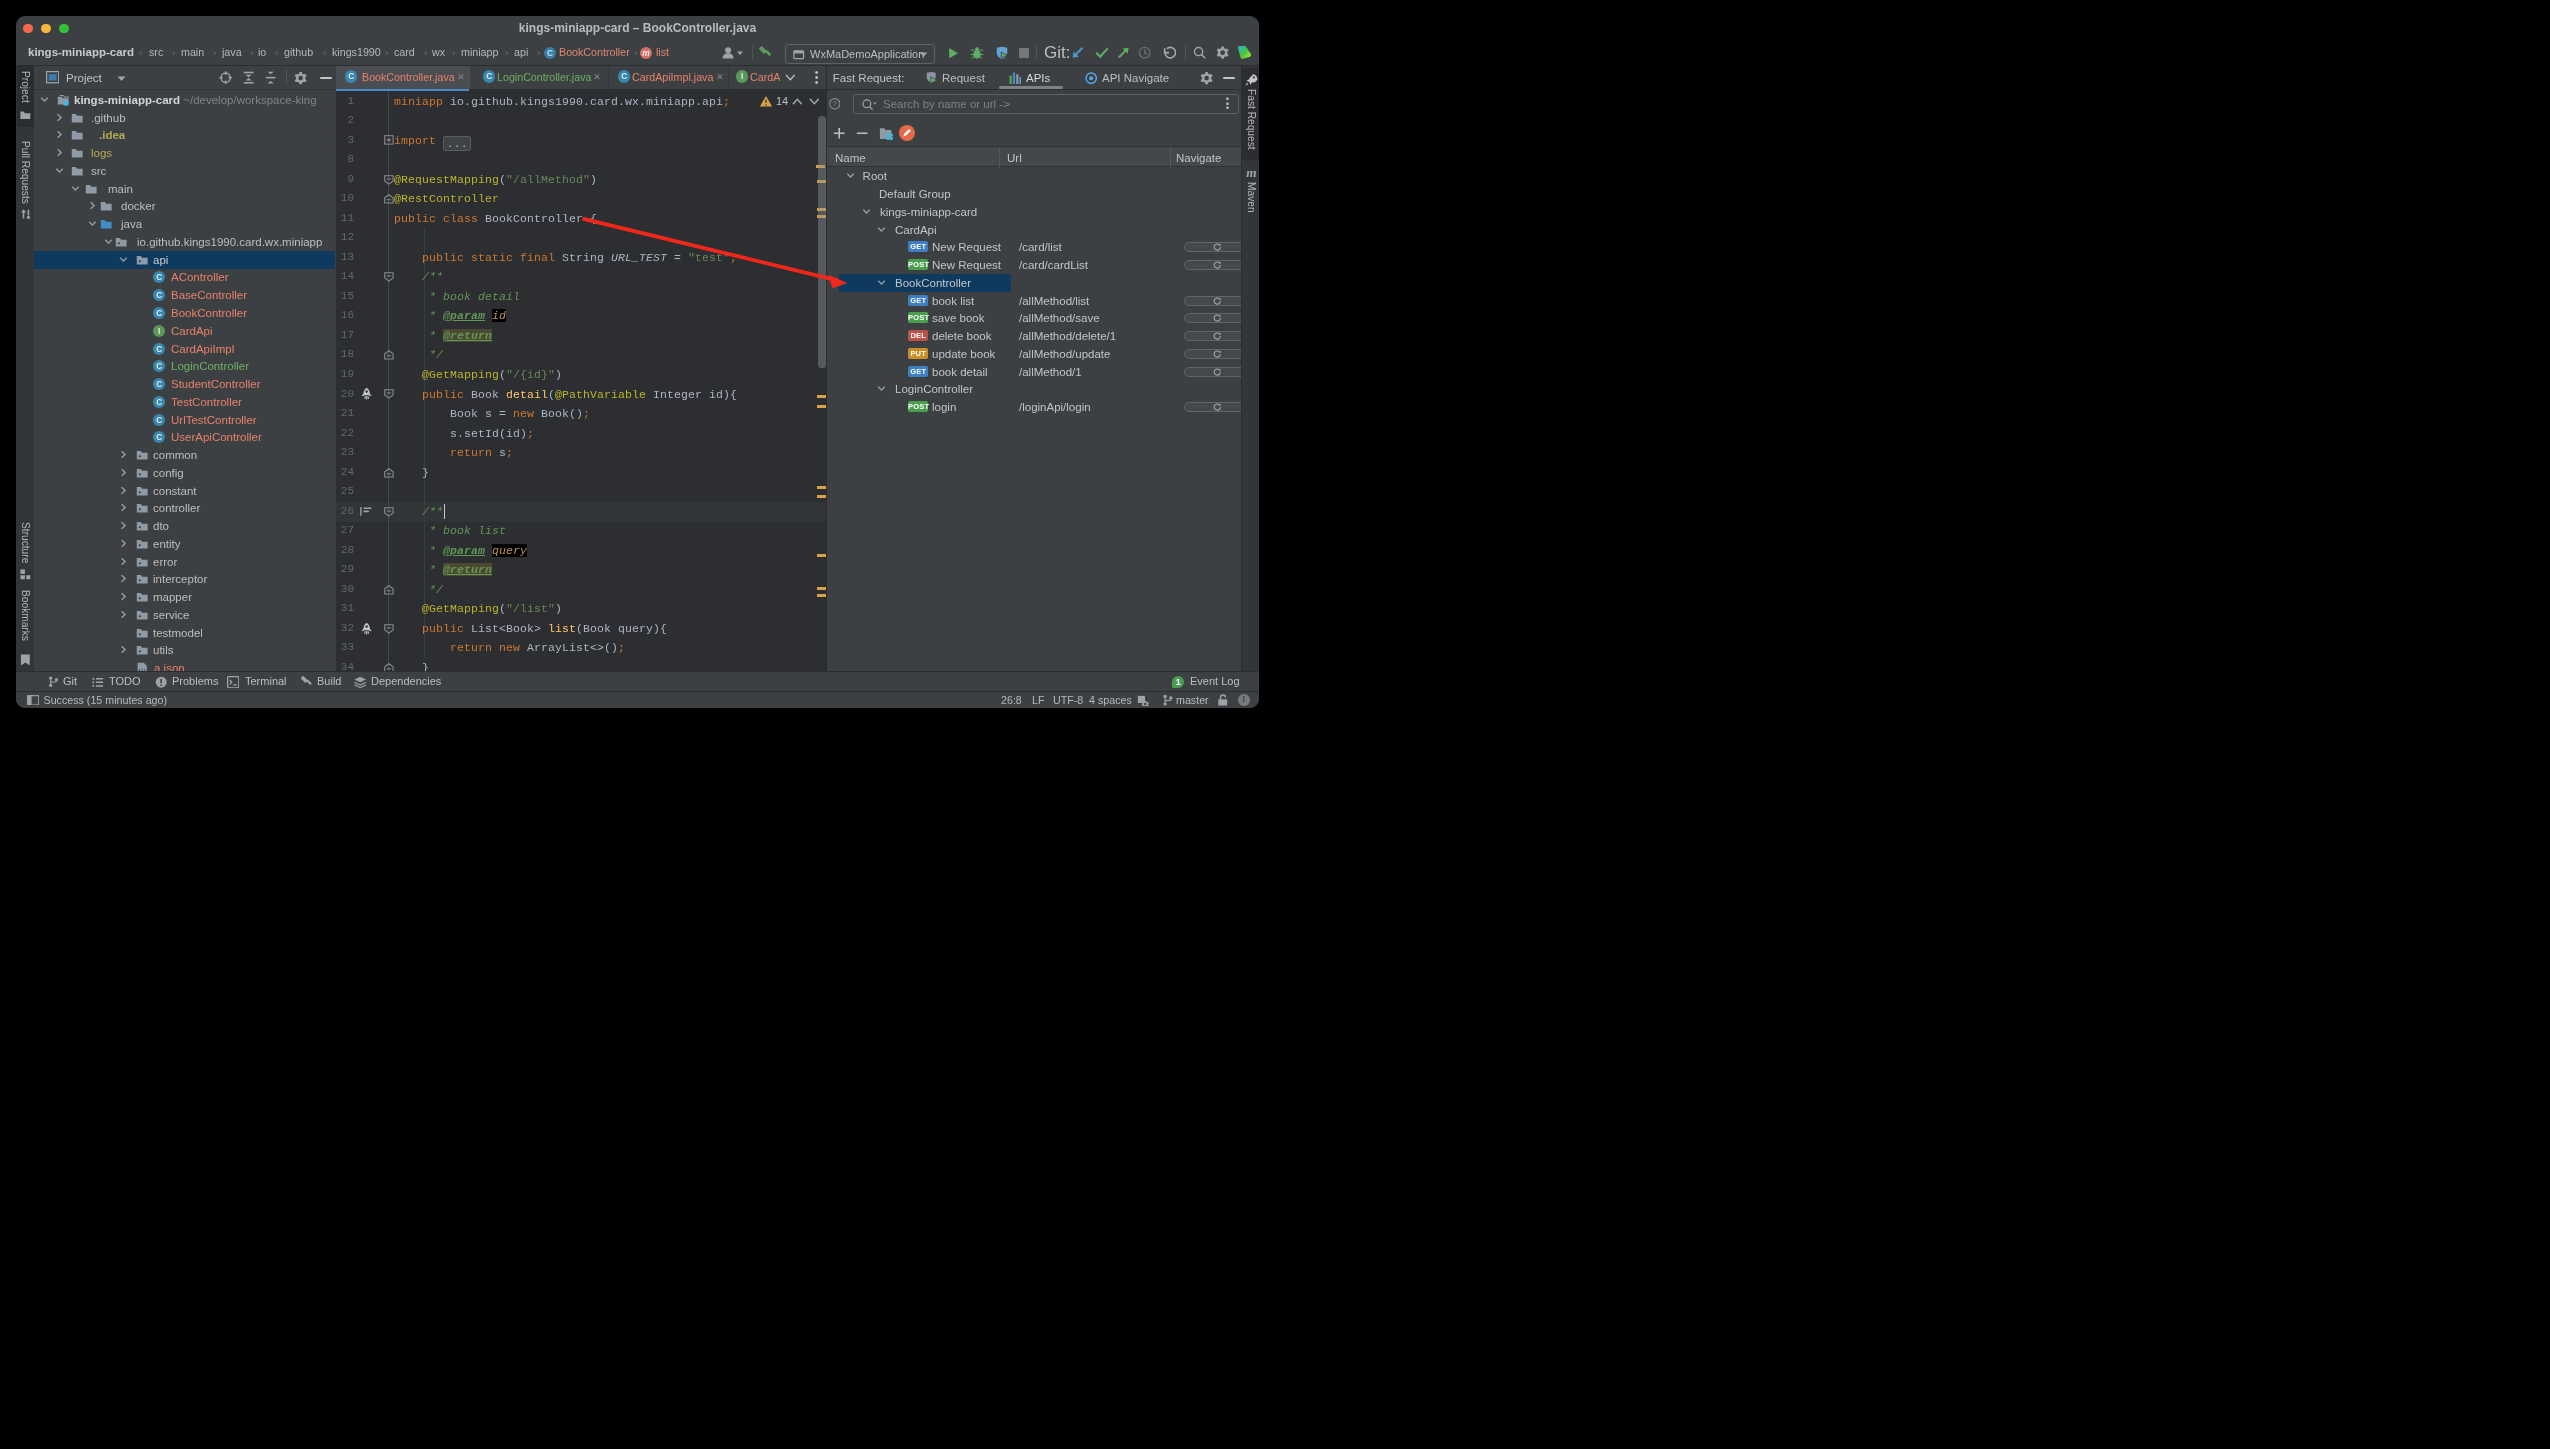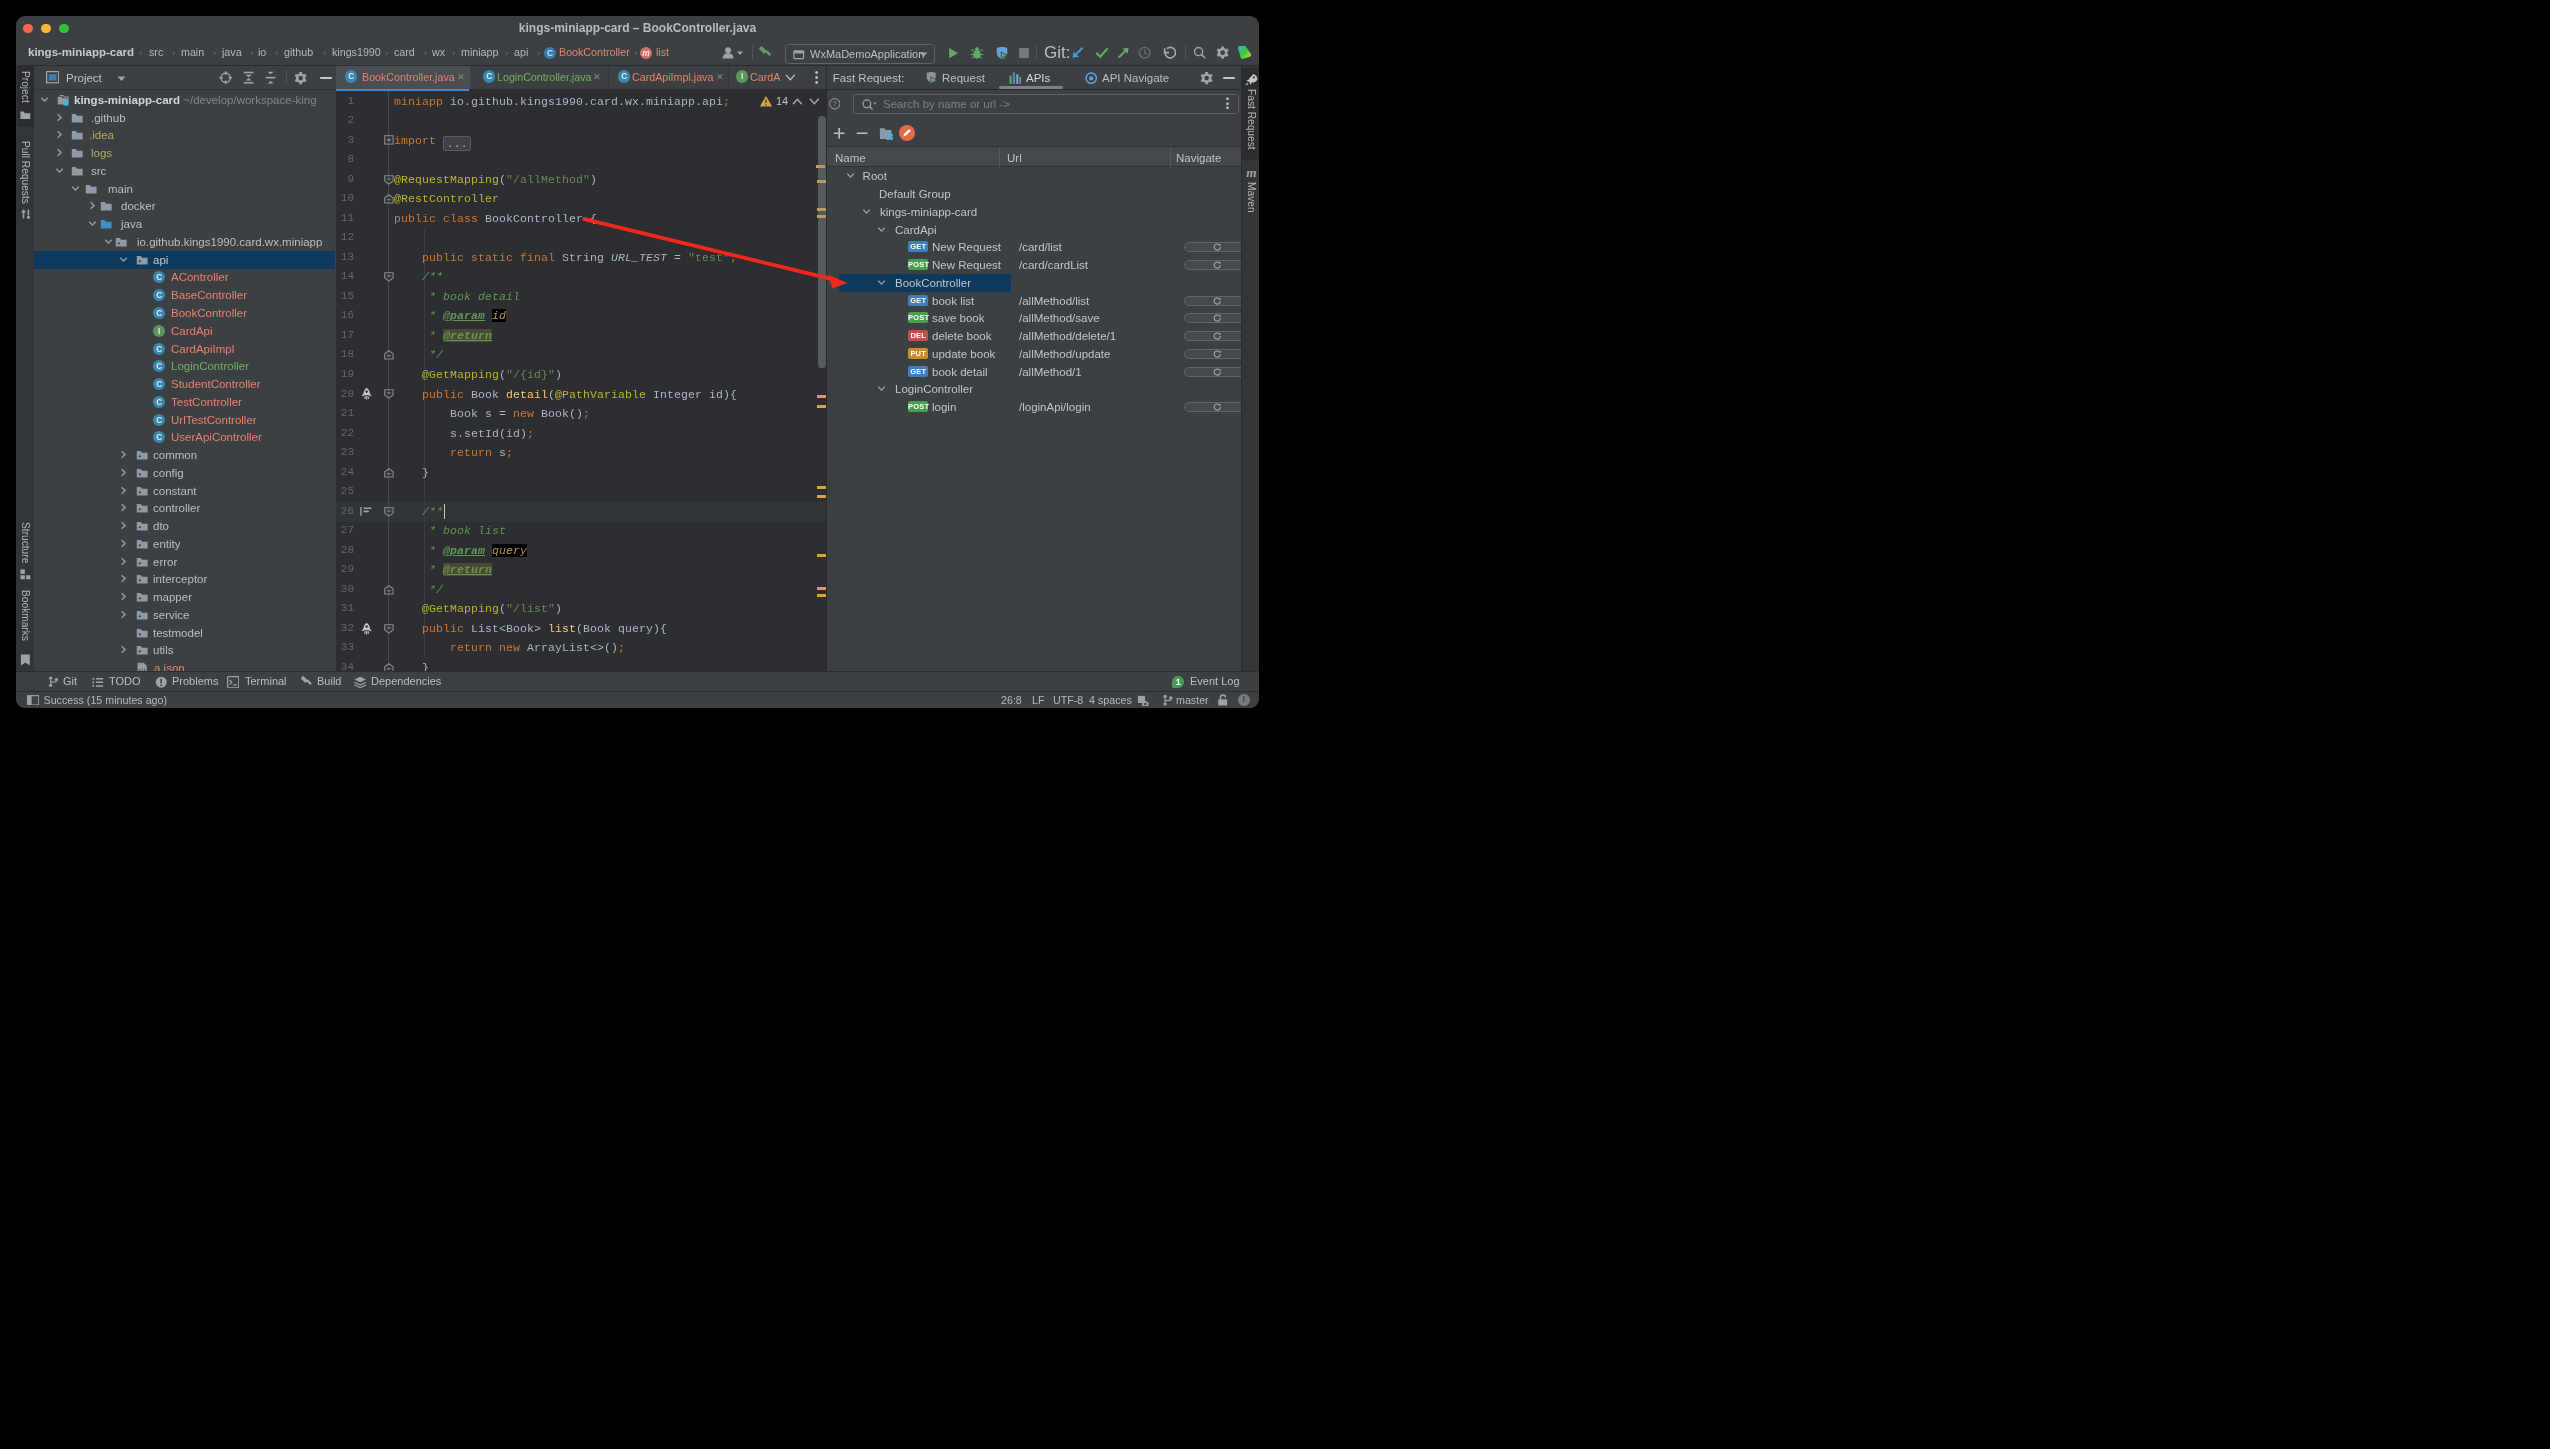--- a/index.html
+++ b/index.html
@@ -244,21 +244,21 @@
           </svg>
           <div class="tlabel" style="left:57px;color:#bcbfc2;font-weight:normal;">.github</div>
         </div>
 <div class="trow" style="top:60px;">
           <svg class="chev" style="left:21px;" viewBox="0 0 10 10">
             <path d="M3 1.5 L6.8 5 L3 8.5" fill="none" stroke="#9da0a3" stroke-width="1.5"></path>
           </svg>
           <svg class="ticon" style="left:37px;" viewBox="0 0 16 16">
             <path d="M1 2.5 h5.2 l1.6 2.2 H15 v9 H1 z" fill="#8e9aa5"></path>
           </svg>
-          <div class="tlabel" style="left:55px;color:#b2ab56;font-weight:normal;">.idea</div>
+          <div class="tlabel" style="left:65px;color:#b2ab56;font-weight:bold;">.idea</div>
         </div>
 <div class="trow" style="top:78px;">
           <svg class="chev" style="left:21px;" viewBox="0 0 10 10">
             <path d="M3 1.5 L6.8 5 L3 8.5" fill="none" stroke="#9da0a3" stroke-width="1.5"></path>
           </svg>
           <svg class="ticon" style="left:37px;" viewBox="0 0 16 16">
             <path d="M1 2.5 h5.2 l1.6 2.2 H15 v9 H1 z" fill="#8e9aa5"></path>
           </svg>
           <div class="tlabel" style="left:57px;color:#b2ab56;font-weight:normal;">logs</div>
         </div>

